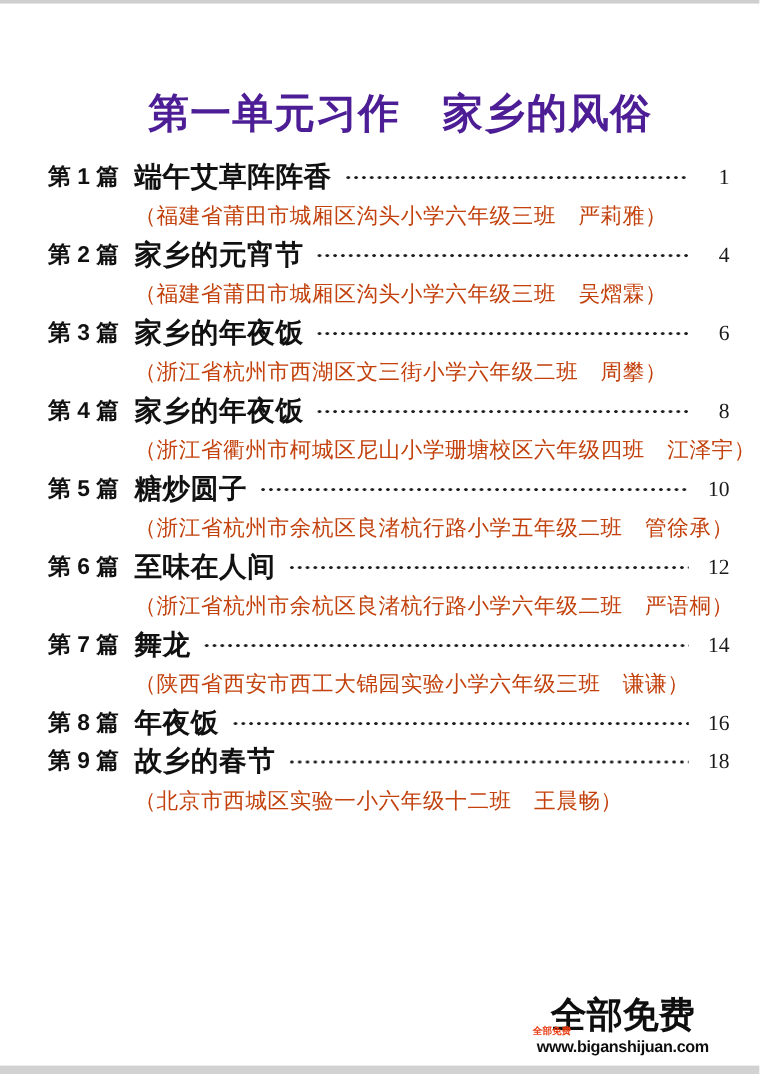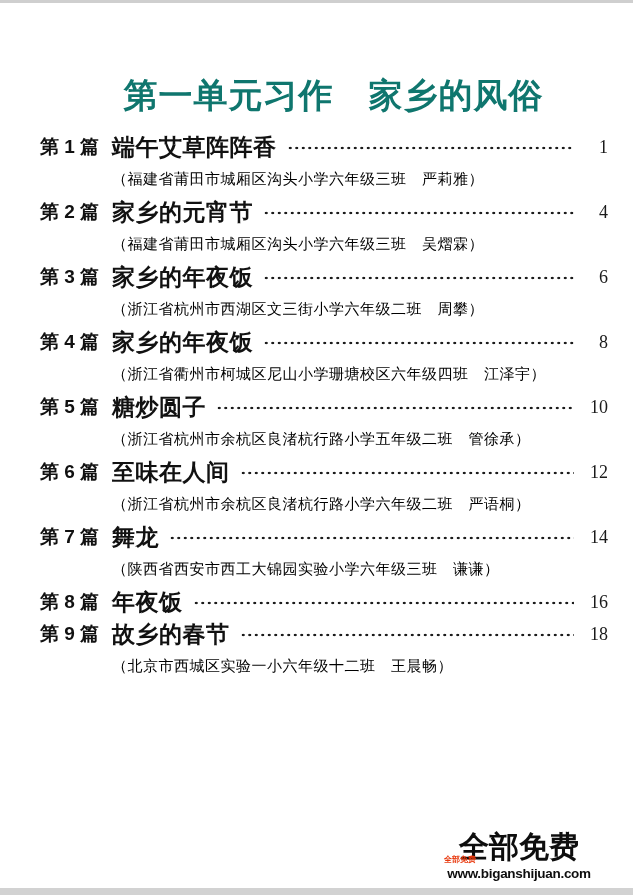--- a/index.html
+++ b/index.html
@@ -16,21 +16,21 @@
   .top-line {
     height: 3px;
     background: #cfcfcf;
   }
   .doc-title {
     margin-top: 72px;
     line-height: 40px;
     text-align: center;
     font-size: 34px;
     font-weight: bold;
-    color: #0f766e;
+    color: #4c1d95;
     letter-spacing: 1px;
     white-space: pre;
     padding-left: 34px;
   }
   .toc {
     margin: 16px 25px 12px 40px;
   }
   .entry-head {
     display: flex;
     align-items: center;
@@ -66,22 +66,22 @@
     font-family: "Liberation Serif", serif;
     font-size: 18px;
     color: #1a1a1a;
   }
   .entry-byline {
     height: 33px;
     display: flex;
     align-items: center;
     padding-left: 72px;
     font-family: "Liberation Serif", serif;
-    font-size: 15px;
-    color: #000000;
+    font-size: 18px;
+    color: #c2410c;
     letter-spacing: 0.5px;
     white-space: pre;
   }
   .watermark {
     position: absolute;
     right: 40px;
     bottom: 13px;
     width: 148px;
     text-align: center;
   }

